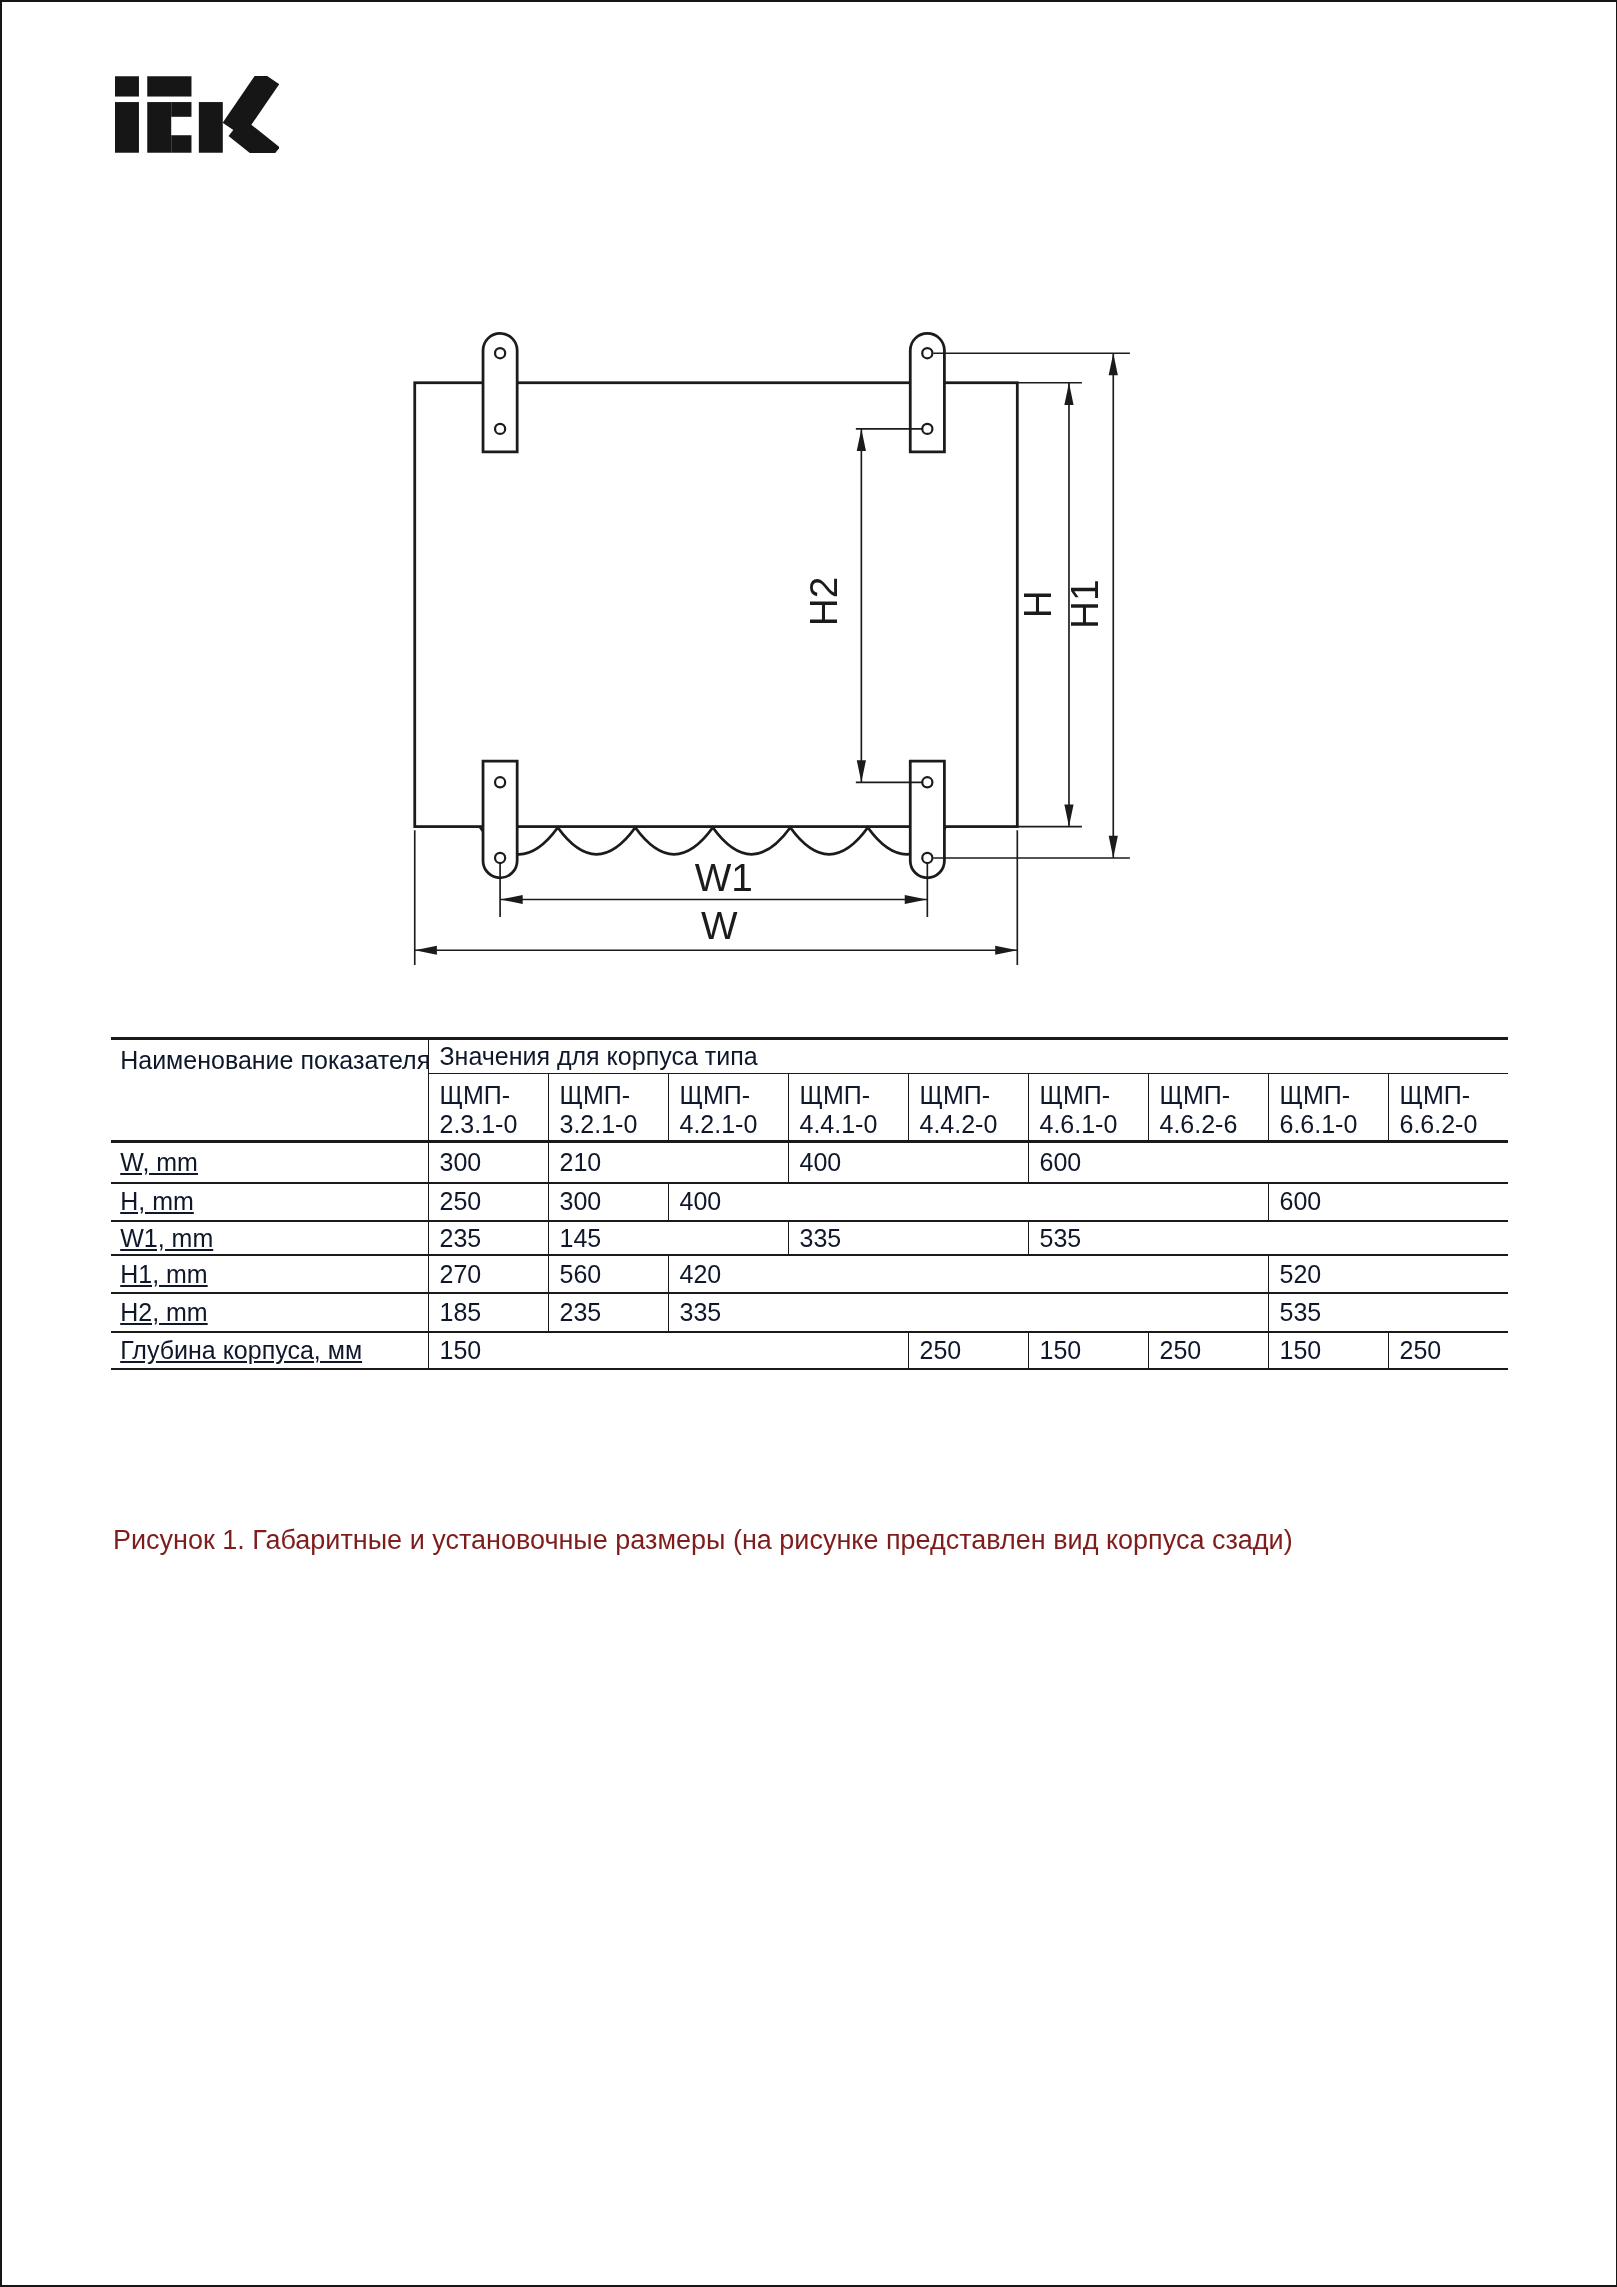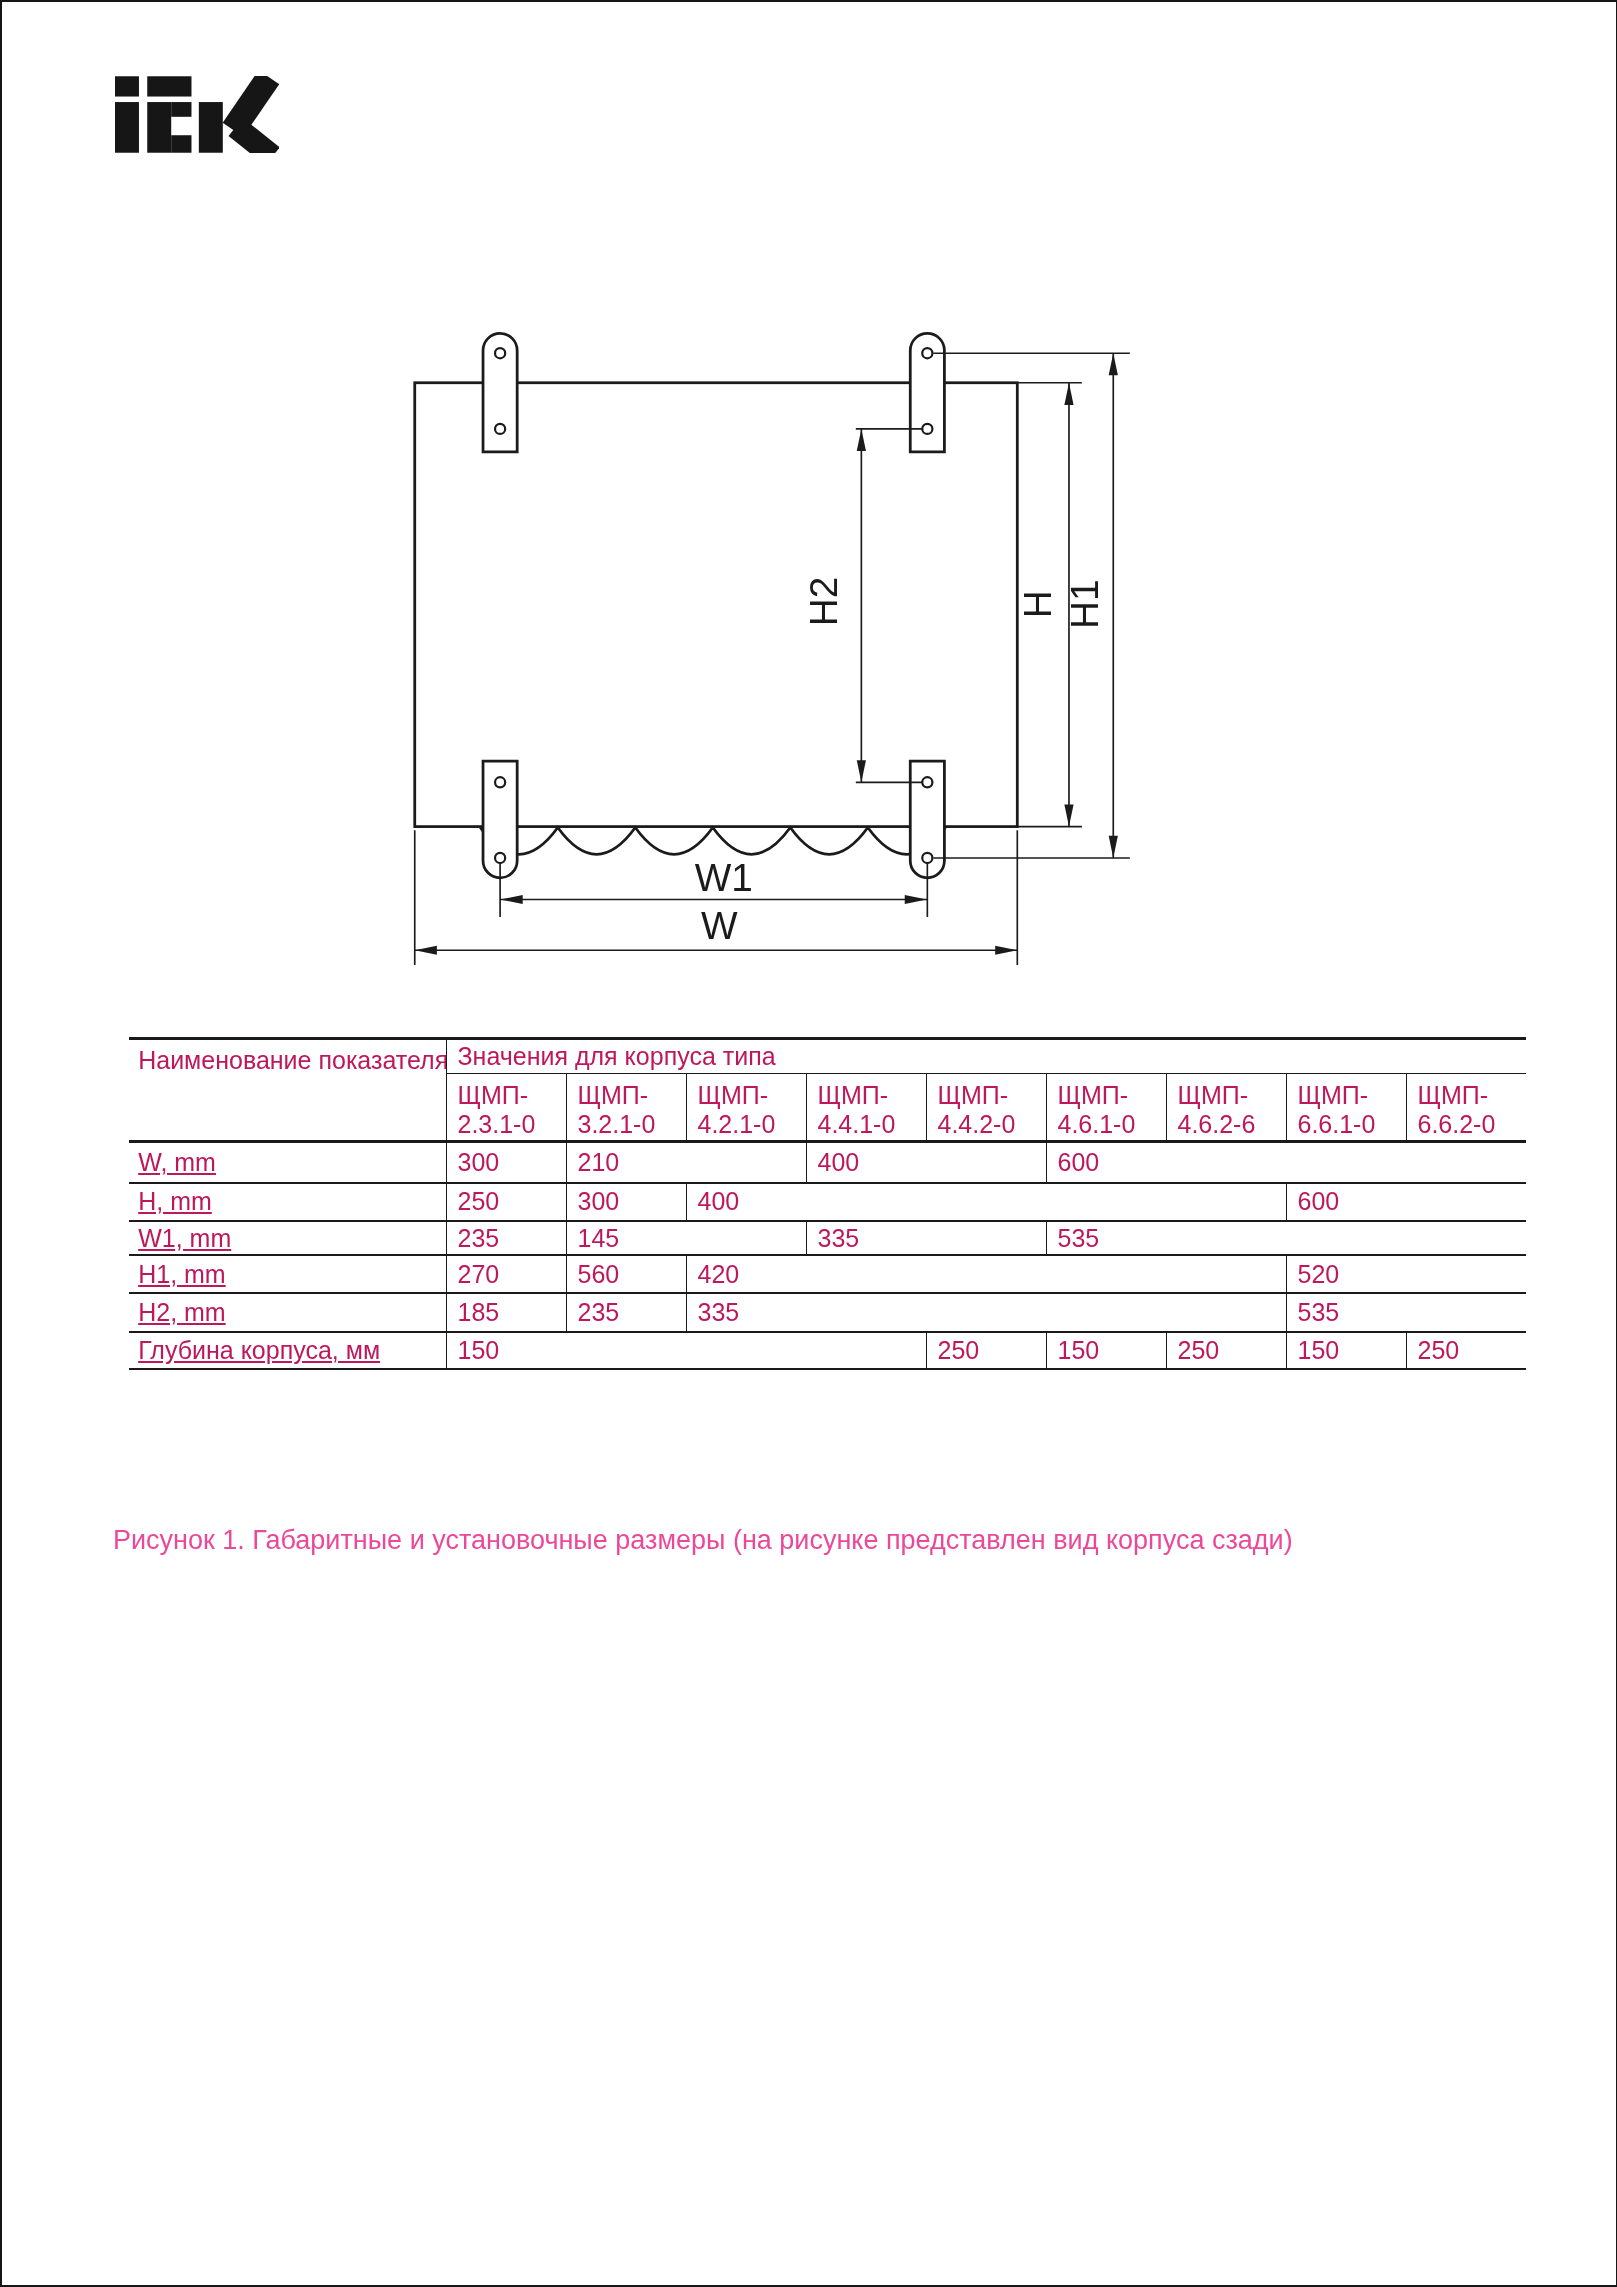--- a/index.html
+++ b/index.html
@@ -20,43 +20,43 @@
   .figure svg{display:block;width:100%;height:100%;}
   .draw{stroke:#1b1b1b;fill:none;}
   .thick{stroke-width:3px;}
   .thin{stroke-width:1.8px;}
   .hole{stroke-width:2.4px;fill:#ffffff;}
   .whitefill{fill:#ffffff;}
   .dimtext{font-family:"Liberation Sans", sans-serif;font-size:42px;fill:#1b1b1b;}
   .arrow{fill:#1b1b1b;stroke:none;}
   
   table.dim-table{
-    position:absolute;left:127px;top:1035px;width:1396px;
+    position:absolute;left:109px;top:1035px;width:1396px;
     border-collapse:collapse;table-layout:fixed;
-    font-size:25px;line-height:1.15;color:#be185d;
+    font-size:25px;line-height:1.15;color:#0f172a;
     border-top:3.7px solid #1a1a1a;
   }
   .dim-table col.c-label{width:317px;}
   .dim-table col.c-val{width:120px;}
   .dim-table th,.dim-table td{
     font-weight:normal;text-align:left;vertical-align:middle;
     padding:1.8px 3.7px 1.8px 11px;overflow:hidden;white-space:nowrap;
   }
   .dim-table th.corner{padding-left:9.2px;border-right:1.8px solid #1a1a1a;border-bottom:3.7px solid #1a1a1a;vertical-align:top;padding-top:5.5px;}
   .dim-table th.group{border-bottom:1.8px solid #1a1a1a;vertical-align:top;padding-top:2px;}
   .dim-table tr.types th{border-bottom:3.7px solid #1a1a1a;vertical-align:top;padding-top:7.4px;}
   .dim-table tr.types th span{display:block;}
   .dim-table td.label{padding-left:9.2px;text-decoration:underline;}
   .dim-table .br{border-right:1.8px solid #1a1a1a;}
   .dim-table tr.body td{border-bottom:2.8px solid #1a1a1a;}
   .dim-table tr.last td{border-bottom:2.8px solid #1a1a1a;}
   
   .caption{
     position:absolute;left:111px;top:1523px;width:1384px;
-    font-size:27px;color:#ec4899;
+    font-size:27px;color:#7f1d1d;
   }
 </style>
 </head>
 <body>
 
 <div class="page">
 
   <svg class="logo" viewBox="0 0 178 83" role="img">
     <g fill="#161616">
 

